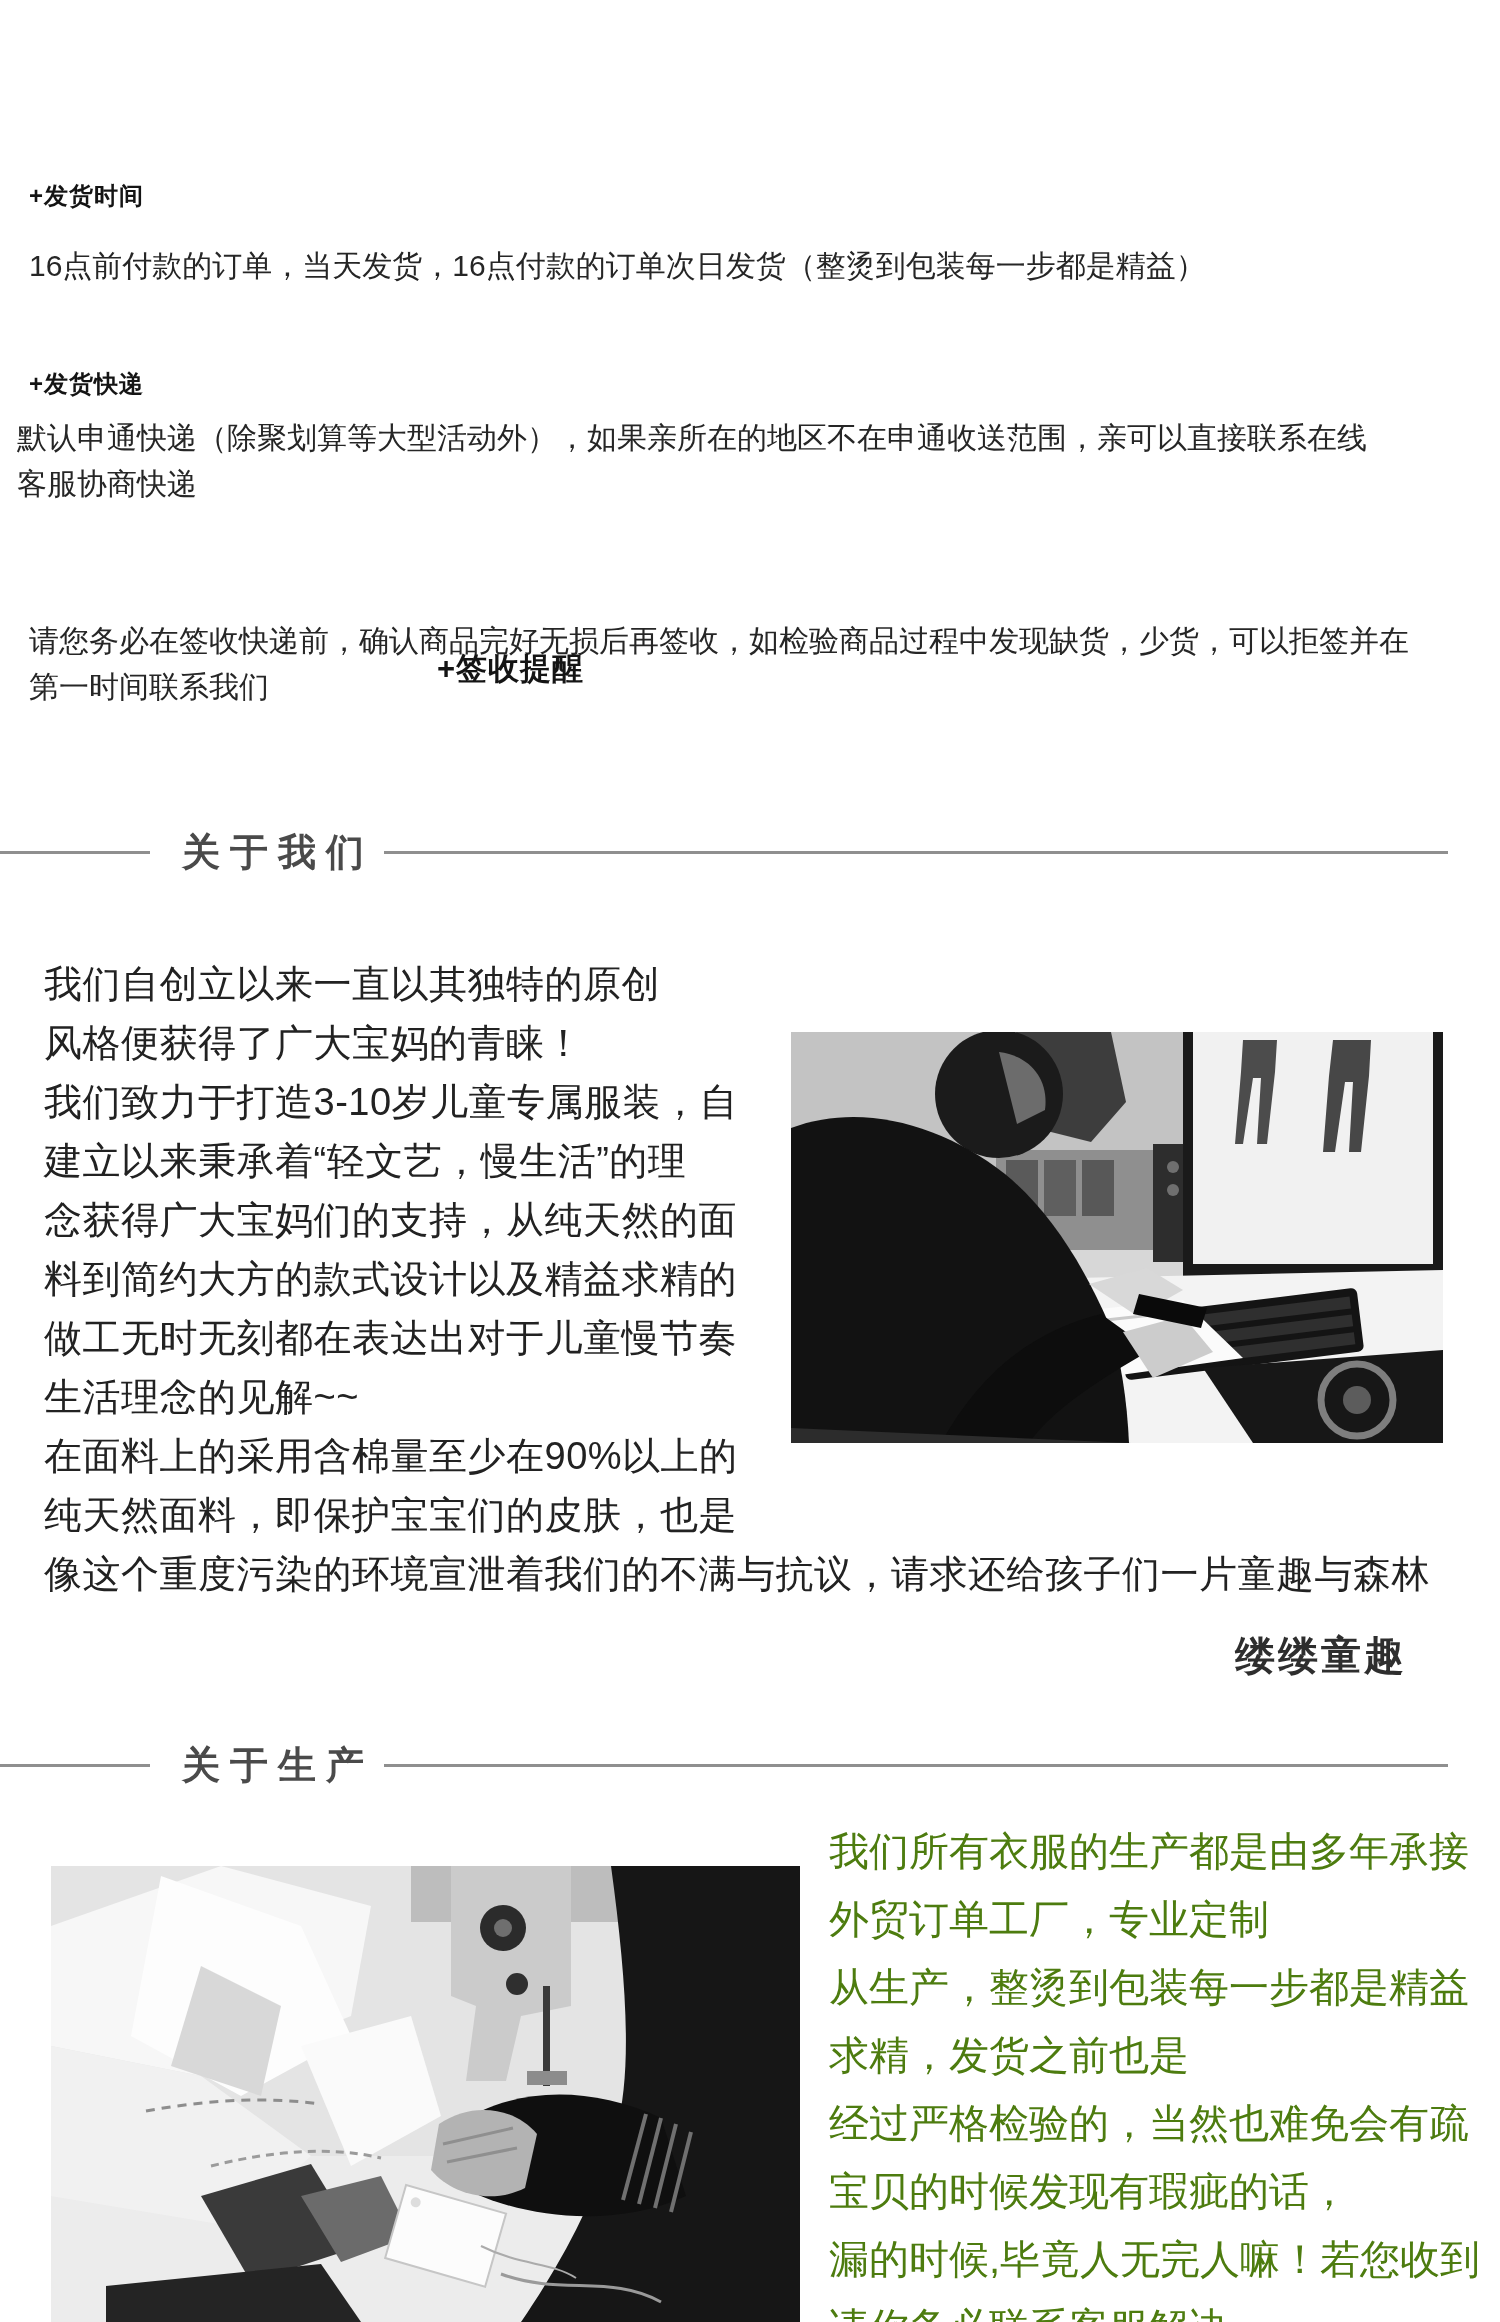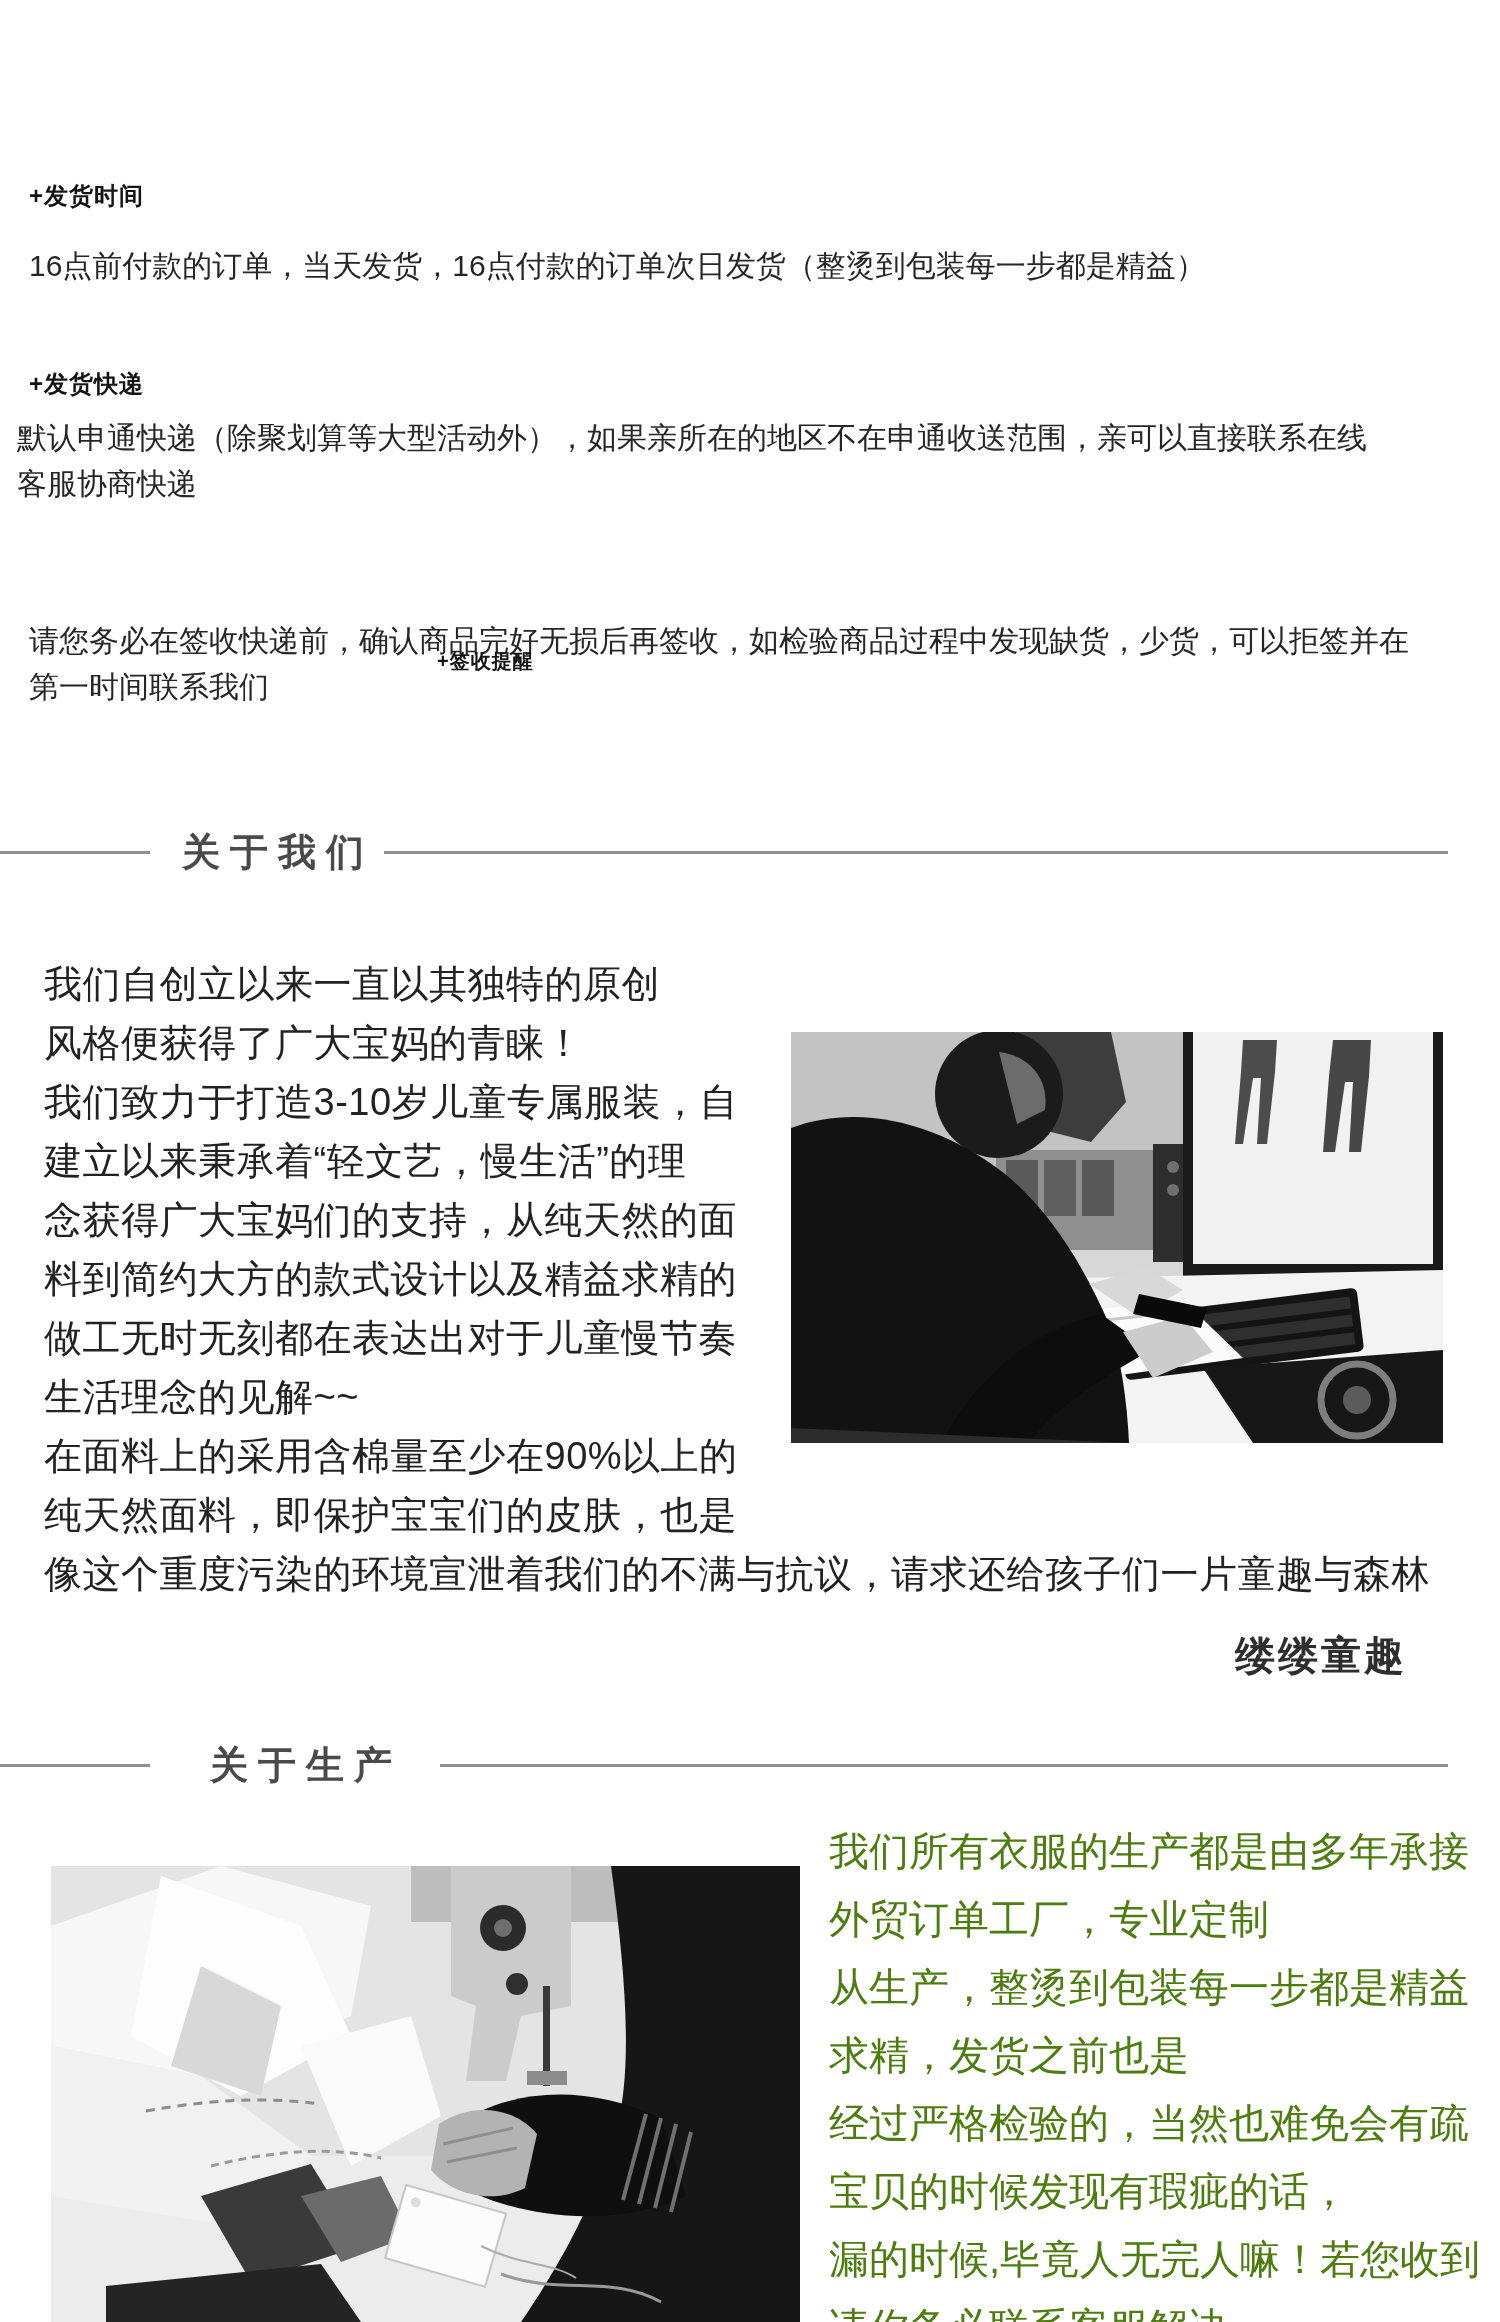--- a/index.html
+++ b/index.html
@@ -68,21 +68,21 @@
 <div class="abs body-text" style="left:17px; top:415px;">
     <div class="line">默认申通快递（除聚划算等大型活动外），如果亲所在的地区不在申通收送范围，亲可以直接联系在线</div>
     <div class="line">客服协商快递</div>
   </div>
 
 <div class="abs body-text" style="left:29px; top:618px;">
     <div class="line">请您务必在签收快递前，确认商品完好无损后再签收，如检验商品过程中发现缺货，少货，可以拒签并在</div>
     <div class="line">第一时间联系我们</div>
   </div>
 
-<div class="abs h-plus" style="left:437px; top:648px; font-size:20px;">+签收提醒</div>
+<div class="abs h-plus" style="left:437px; top:648px; font-size:31px;">+签收提醒</div>
 
 <div class="sec-header" style="top:822px;">
   <div class="sec-line left"></div>
   <div class="sec-title">关于我们</div>
   <div class="sec-line right"></div>
 </div>
 
 <div class="abs about-lines" style="left:44px; top:955px;">
     <div class="line">我们自创立以来一直以其独特的原创</div>
     <div class="line">风格便获得了广大宝妈的青睐！</div>
@@ -157,21 +157,21 @@
     <path d="M332 300 L392 284 L422 320 L362 346 Z" fill="#cccccc"></path>
 
     <path d="M348 262 L416 276 L410 296 L342 282 Z" fill="#0a0a0a"></path>
 
     <path d="M0 396 L340 411 L0 411 Z" fill="#2c2c2c"></path>
   </svg>
 </div>
 
 <div class="abs brand" style="right:93px; top:1628px;">缕缕童趣</div>
 
-<div class="sec-header" style="top:1735px;gap:28px;">
+<div class="sec-header" style="top:1735px;">
   <div class="sec-line left"></div>
   <div class="sec-title">关于生产</div>
   <div class="sec-line right"></div>
 </div>
 
 <div class="photo" style="left:51px; top:1866px; width:749px; height:456px;">
   <svg viewBox="0 0 749 456" preserveAspectRatio="none">
 
     <rect x="0" y="0" width="749" height="456" fill="#e4e4e4"></rect>
     <rect x="0" y="290" width="749" height="166" fill="#ececec"></rect>

